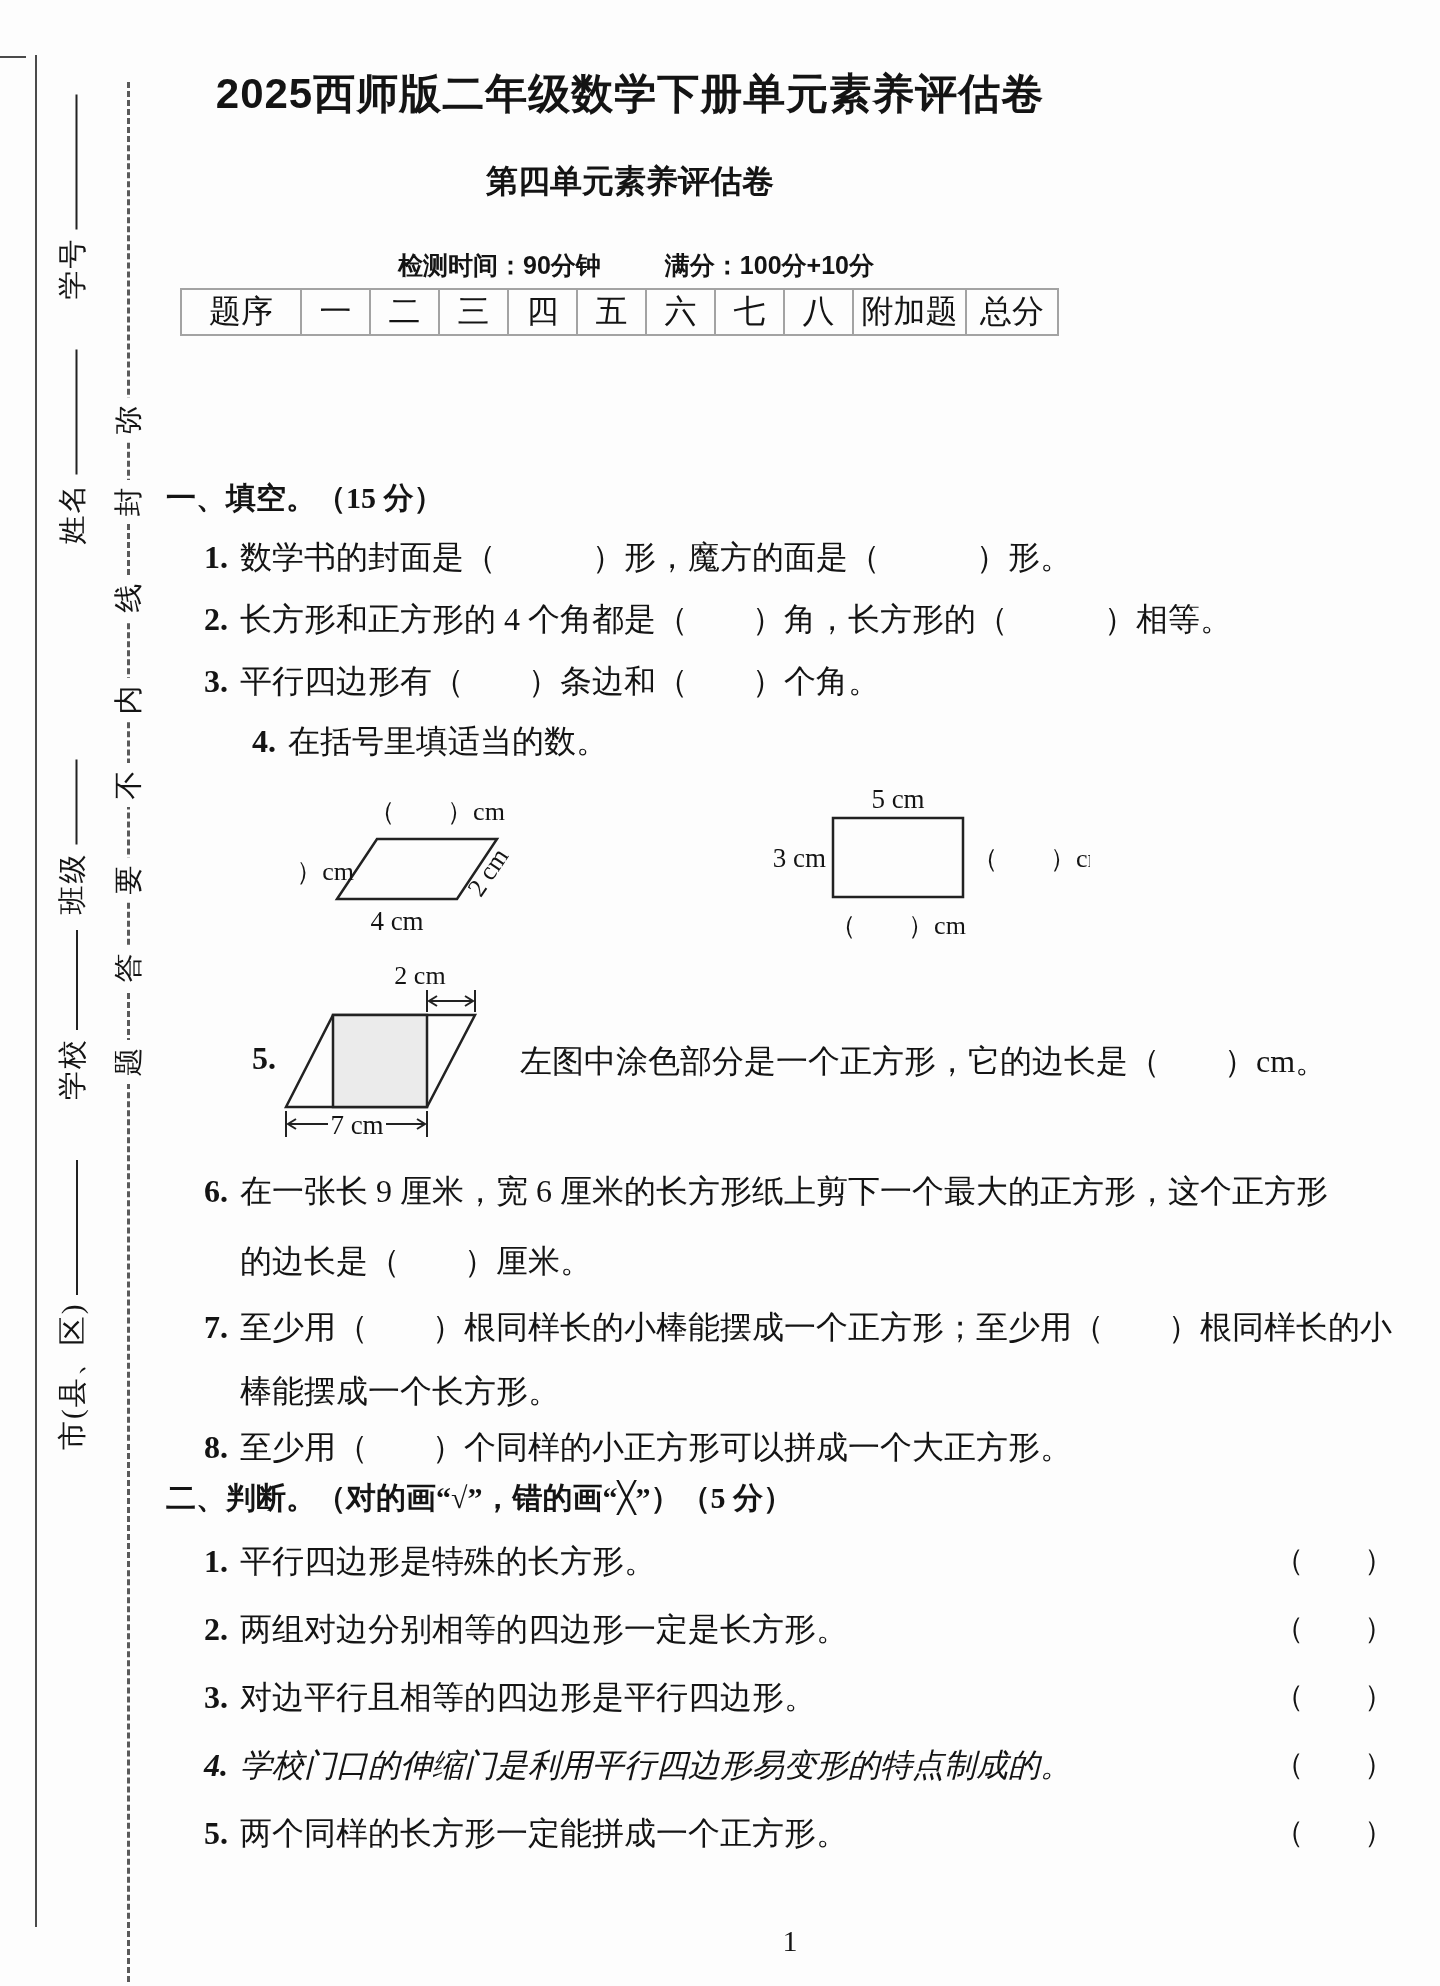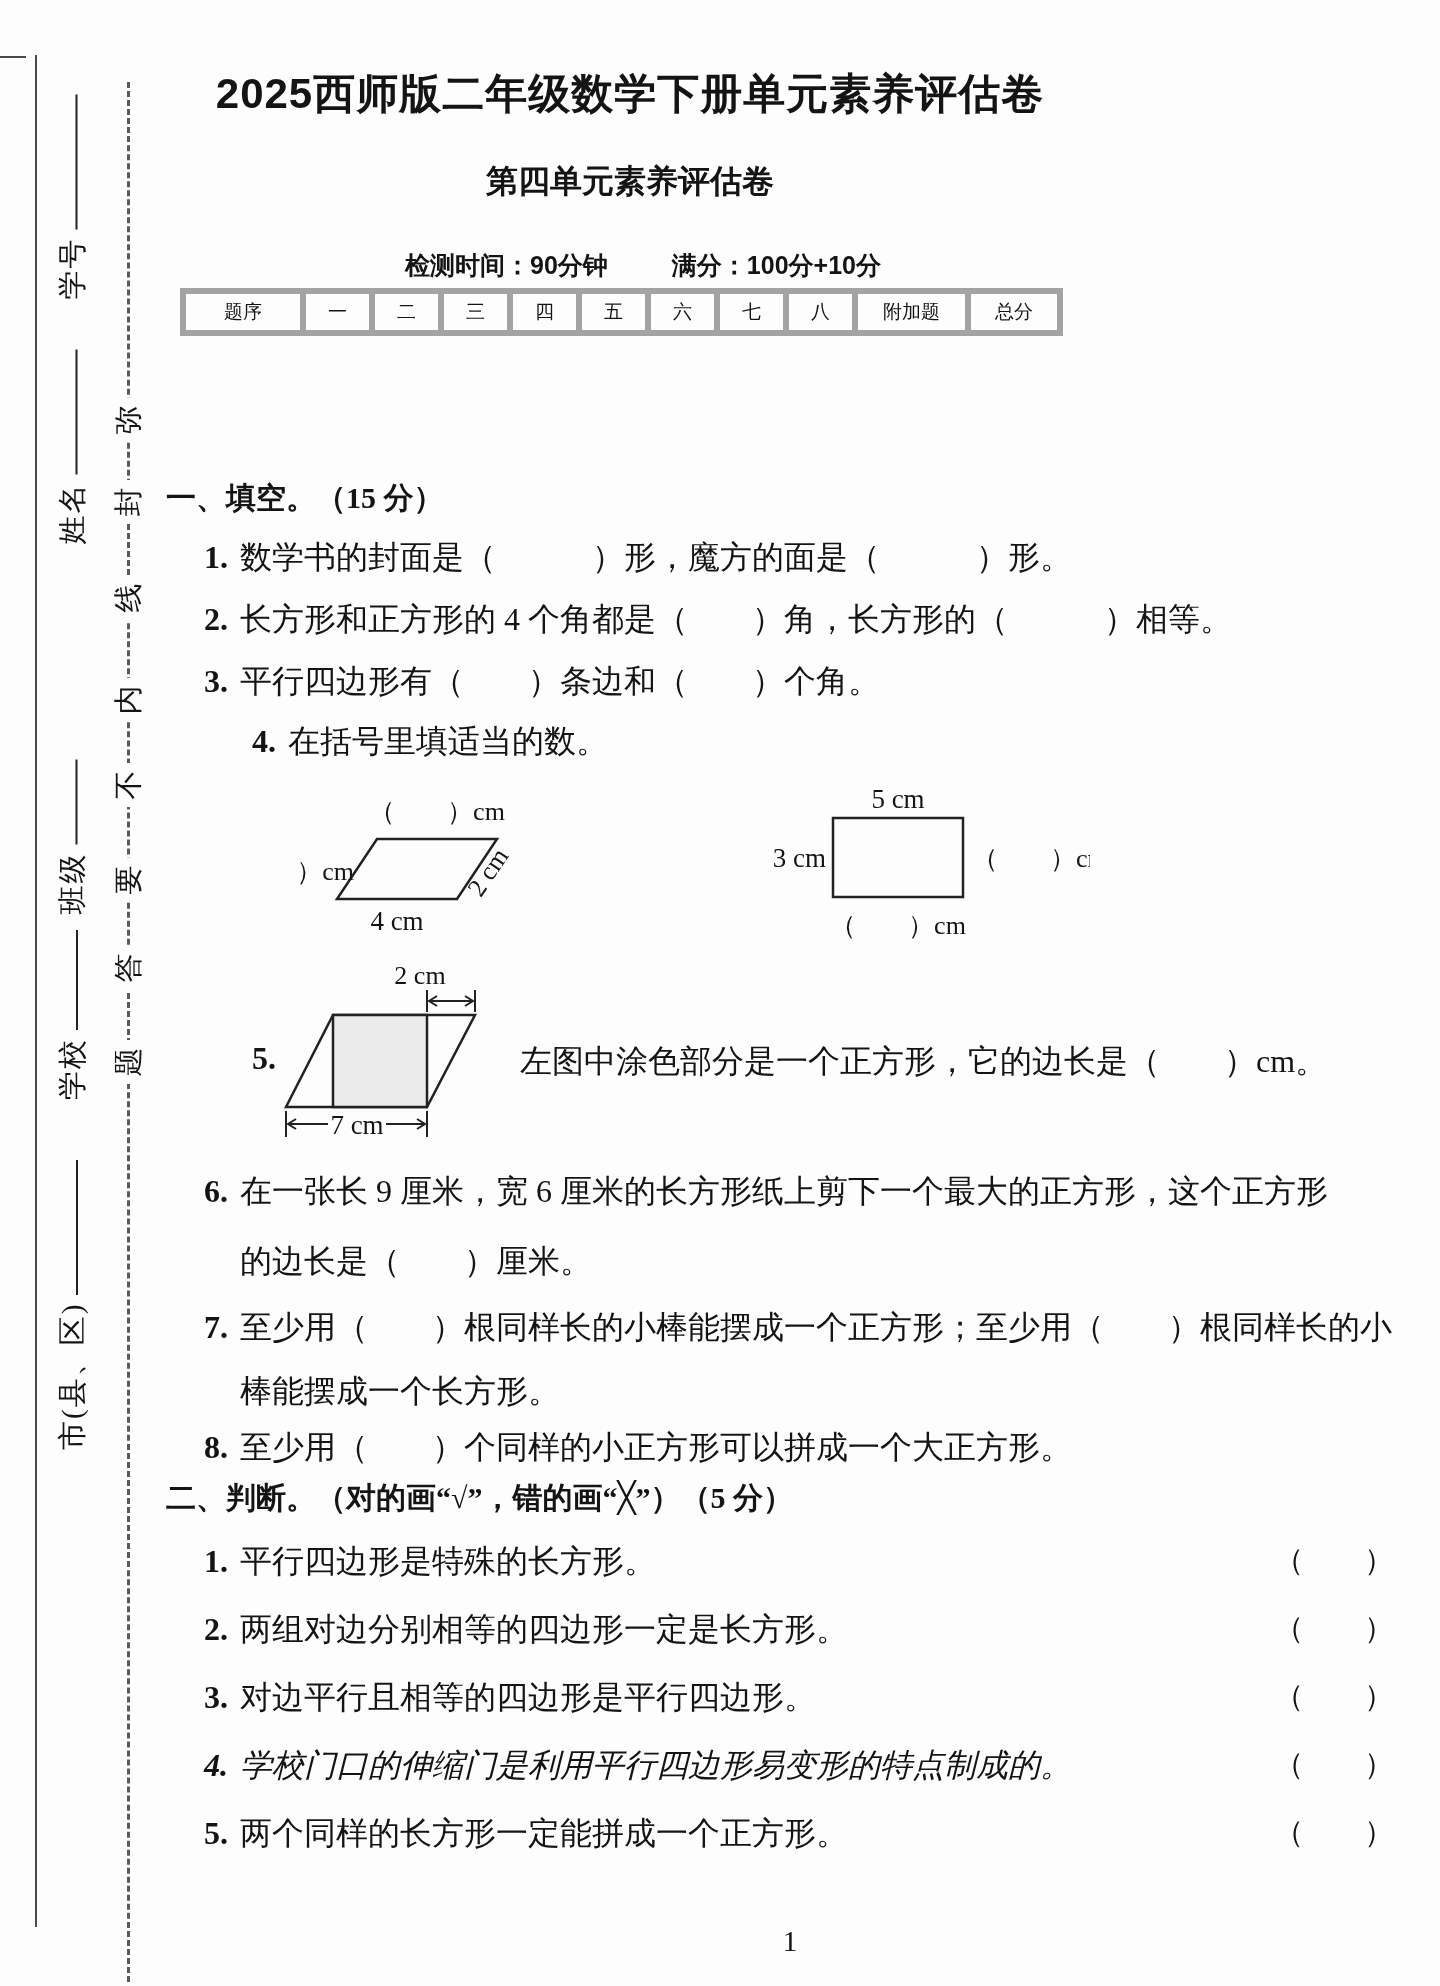--- a/index.html
+++ b/index.html
@@ -26,30 +26,30 @@
     position:absolute;left:150px;width:960px;top:66px;text-align:center;
     font-family:"Liberation Sans","DejaVu Sans",sans-serif;
     font-size:42px;font-weight:900;letter-spacing:1px;white-space:nowrap;
   }
   .subtitle{
     position:absolute;left:150px;width:960px;top:160px;text-align:center;
     font-family:"Liberation Sans","DejaVu Sans",sans-serif;
     font-size:32px;font-weight:800;white-space:nowrap;
   }
   .examinfo{
-    position:absolute;left:163px;width:960px;top:249px;text-align:center;
+    position:absolute;left:156px;width:960px;top:249px;text-align:center;
     font-family:"Liberation Sans","DejaVu Sans",sans-serif;
     font-size:25px;font-weight:700;white-space:nowrap;
   }
   .examinfo .gap{display:inline-block;width:64px;}
   
   .score-table{position:absolute;left:180px;top:288px;border-collapse:collapse;table-layout:fixed;}
   .score-table td{
-    border:6px solid #a3a3a3;height:42px;text-align:center;vertical-align:middle;
-    font-size:19px;padding:0 2px;box-sizing:border-box;
+    border:2px solid #a3a3a3;height:42px;text-align:center;vertical-align:middle;
+    font-size:32px;padding:0 2px;box-sizing:border-box;
   }
   
   .sec-heading{position:absolute;left:166px;font-size:30px;font-weight:700;white-space:nowrap;}
   .q{position:absolute;left:204px;font-size:32px;white-space:nowrap;}
   .q .qno{font-weight:700;margin-right:12px;}
   .bracket{position:absolute;left:1274px;font-size:30px;white-space:nowrap;}
   .qline2{position:absolute;left:240px;font-size:32px;white-space:nowrap;}
   .q5text{position:absolute;left:520px;top:1040px;font-size:32px;white-space:nowrap;}
   .q5no{position:absolute;left:252px;top:1040px;font-size:32px;font-weight:700;}
   .fig{position:absolute;}

